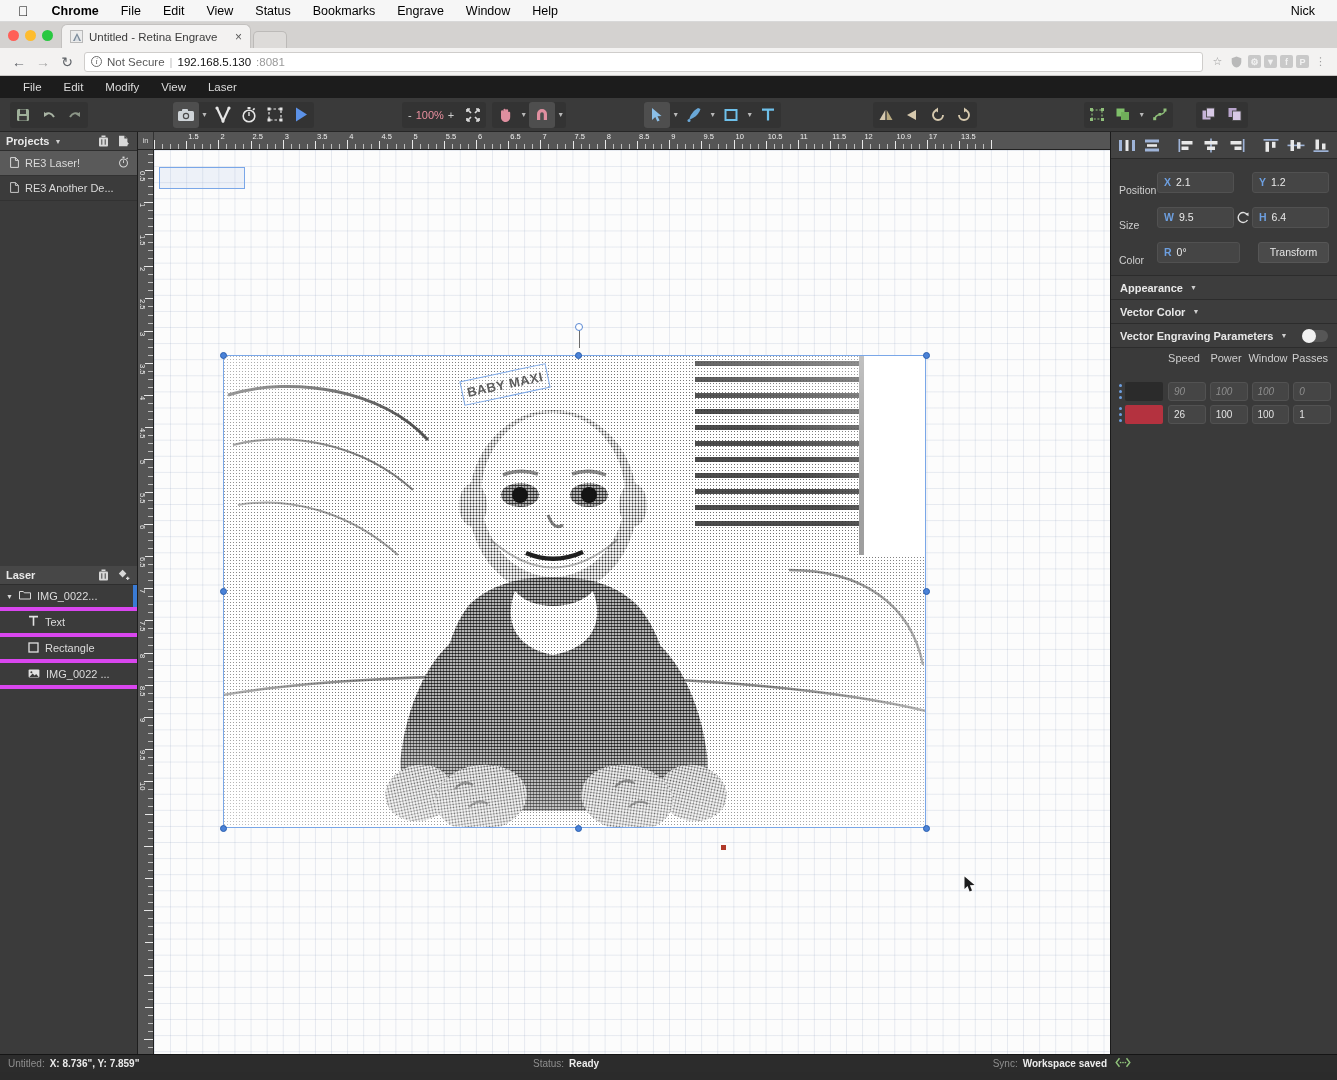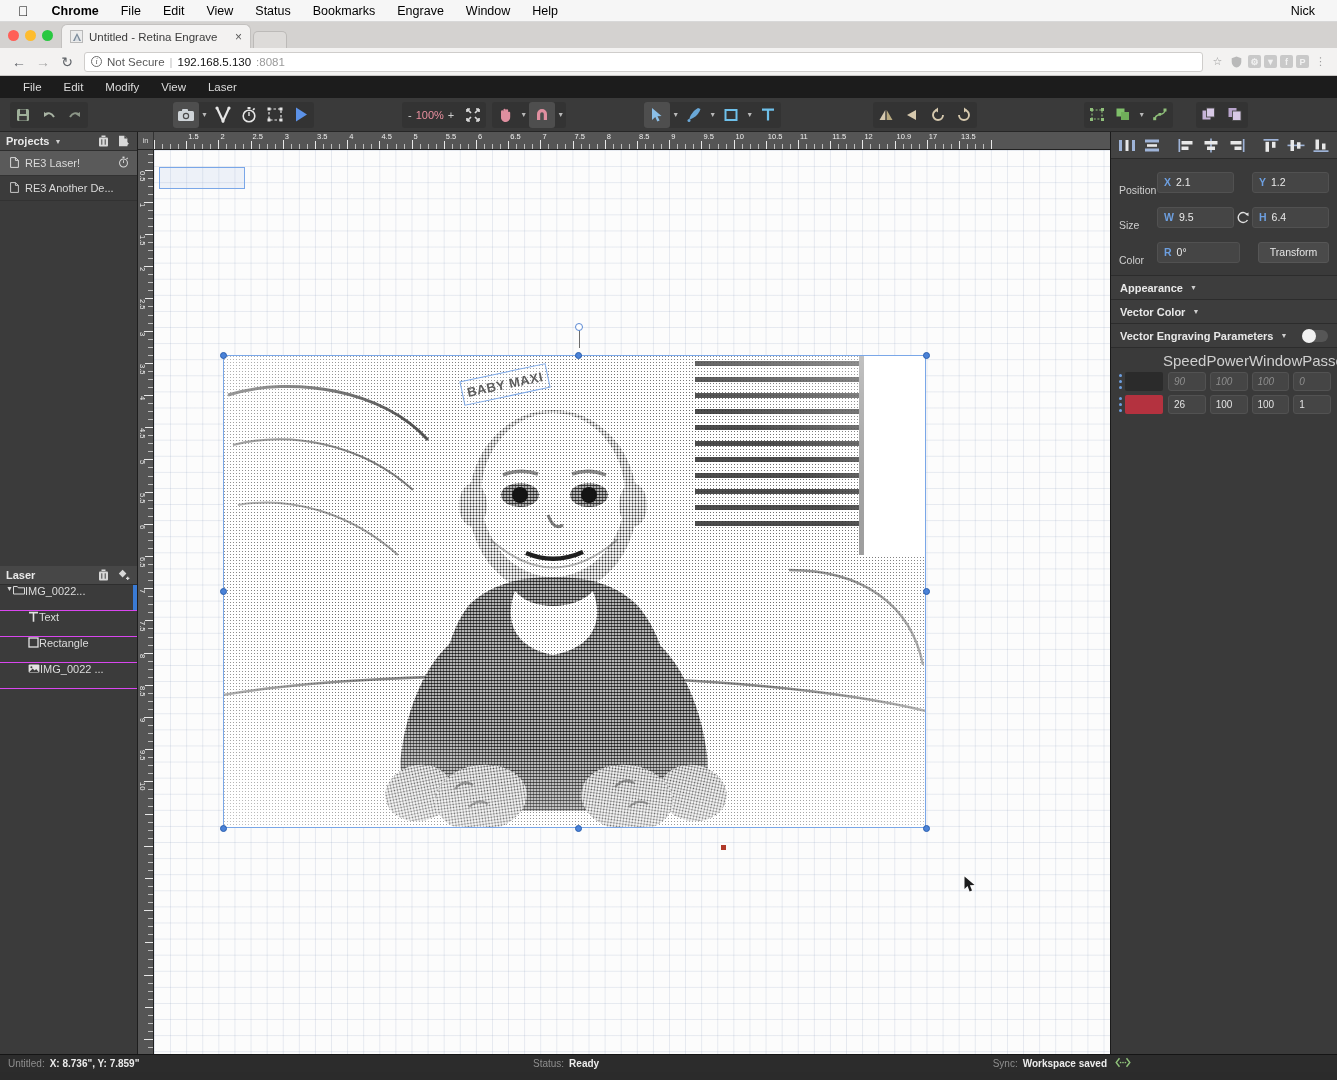--- a/index.html
+++ b/index.html
@@ -109,22 +109,22 @@
   .panelhdr .ttl{}
   .panelhdr .car{font-size:7px;color:#d0d0d0;}
   .panelhdr .grow{flex:1;}
   .panelhdr .hic{width:15px;height:15px;display:flex;align-items:center;justify-content:center;
      cursor:pointer;color:#d8d8d8;}
   .listitem{height:25px;display:flex;align-items:center;gap:6px;padding:0 8px 0 10px;
      font-size:11px;color:#dadada;border-bottom:1px solid #323232;cursor:pointer;}
   .listitem.sel{background:#5a5a5a;}
   .listitem .nm{flex:1;white-space:nowrap;overflow:hidden;text-overflow:ellipsis;}
   .listfill{flex:1;background:#3b3b3b;}
-  .layeritem{height:26px;display:flex;align-items:flex-start;font-size:11px;
-     color:#dcdcdc;border-bottom:1px solid #d946ef;cursor:pointer;padding-left:8px;
+  .layeritem{height:26px;display:flex;align-items:center;gap:6px;font-size:11px;
+     color:#dcdcdc;border-bottom:4px solid #d946ef;cursor:pointer;padding-left:8px;
      position:relative;}
   .layeritem.grp{padding-left:6px;}
   .layeritem.child{padding-left:28px;}
   .layeritem .selbar{position:absolute;right:0;top:0;width:4px;height:100%;background:#3a7bd5;}
   .disctri{font-size:7px;color:#d8d8d8;}
 
   
   #centerwrap{flex:1;display:flex;flex-direction:column;background:#2f2f2f;min-width:0;}
   #hruler{height:18px;background:#555;position:relative;overflow:hidden;flex:none;
     border-bottom:1px solid #222;}
@@ -183,21 +183,21 @@
   .sectionhdr{height:24px;display:flex;align-items:center;gap:7px;padding:0 9px;
     background:#3d3d3d;border-bottom:1px solid #2c2c2c;font-size:11px;color:#e8e8e8;
     font-weight:bold;cursor:pointer;}
   .sectionhdr .car{font-size:7px;color:#cfcfcf;}
   .sectionhdr .grow{flex:1;}
   .toggle{width:26px;height:12px;border-radius:6px;background:#565656;position:relative;
     cursor:pointer;}
   .toggle .knob{position:absolute;left:0;top:-1px;width:14px;height:14px;border-radius:50%;
     background:#f2f2f2;}
   #paramtable{padding:4px 6px 6px 4px;}
-  .ptheadrow{display:flex;align-items:center;font-size:15px;color:#cfcfcf;margin-bottom:3px;}
+  .ptheadrow{display:flex;align-items:center;font-size:11px;color:#cfcfcf;margin-bottom:18px;}
   .pt-dots{width:10px;flex:none;}
   .pt-sw{width:38px;flex:none;}
   .pt-cell{flex:1;text-align:center;}
   .ptrow{display:flex;align-items:center;margin-bottom:4px;}
   .dots{width:10px;flex:none;display:flex;flex-direction:column;gap:3px;align-items:center;}
   .dots i{width:3px;height:3px;border-radius:50%;background:#6d9fe0;display:block;}
   .swatch{width:38px;height:19px;border-radius:2px;flex:none;margin-right:5px;}
   .pcell{flex:1;height:19px;background:#454545;border:1px solid #525252;border-radius:3px;
     display:flex;align-items:center;padding:0 5px;font-size:10px;color:#e4e4e4;
     margin-right:4px;}

